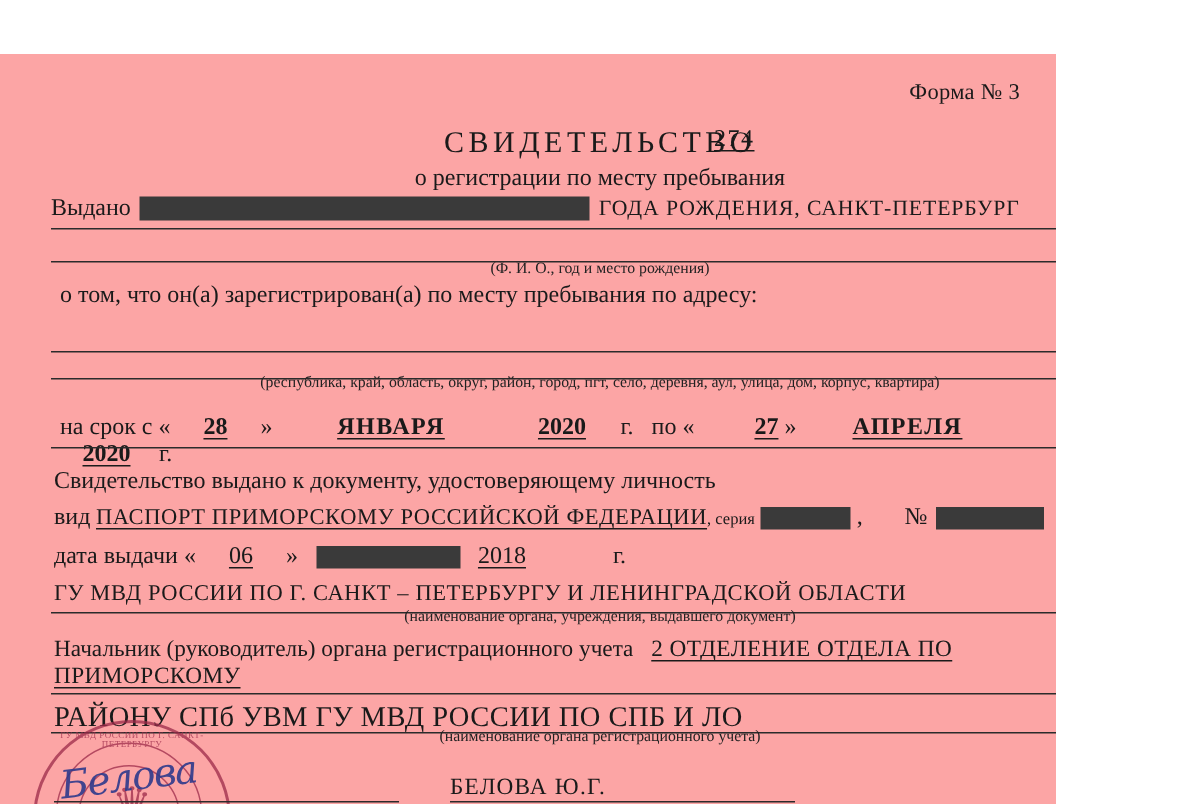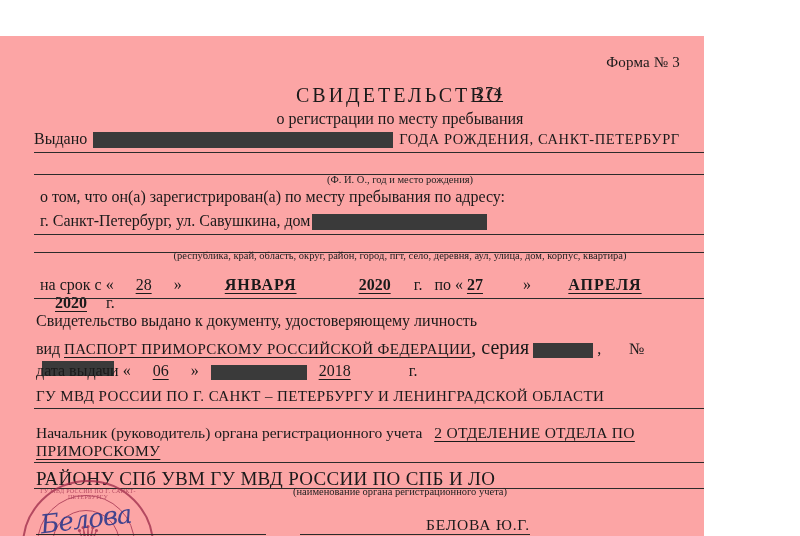--- a/index.html
+++ b/index.html
@@ -100,21 +100,21 @@
   .row-nach { top: 388px; left: 36px; font-size: 15.5px; }
   .rule-7 { top: 426px; left: 34px; width: 732px; }
   .row-raion { top: 432px; left: 36px; font-size: 19px; letter-spacing: 0.3px; }
   .rule-8 { top: 452px; left: 34px; width: 732px; }
   .note-organ2 { top: 450px; left: 0; width: 800px; }
 
   .rule-sign { top: 498px; left: 36px; width: 230px; }
   .rule-fam { top: 498px; left: 300px; width: 230px; }
   .note-podpis { top: 500px; left: 36px; width: 230px; }
   .note-familia { top: 500px; left: 300px; width: 230px; }
-  .name-belova { top: 480px; left: 300px; width: 230px; text-align: right; font-size: 15.5px; letter-spacing: 0.8px; }
+  .name-belova { top: 480px; left: 300px; width: 230px; text-align: left; font-size: 15.5px; letter-spacing: 0.8px; }
 
   
   .stamp {
     top: 444px;
     left: 22px;
     width: 128px;
     height: 128px;
     border: 2.5px solid #9d2b4a;
     border-radius: 50%;
     opacity: 0.75;
@@ -176,65 +176,63 @@
 
   <div class="abs row-vydano">
     <span>Выдано</span><span class="redact name-redact"></span><span class="caps">ГОДА РОЖДЕНИЯ, САНКТ-ПЕТЕРБУРГ</span>
   </div>
   <div class="abs line rule-1"></div>
   <div class="abs line rule-2"></div>
   <div class="abs row-otom label">о том, что он(а) зарегистрирован(а) по месту пребывания по адресу:</div>
 
   <div class="abs small-note note-fio">(Ф. И. О., год и место рождения)</div>
 
-  <div class="abs row-addr">
-    <span>г. Санкт-Петербург, ул. Савушкина, дом</span><span class="redact addr-redact"></span>
-  </div>
   <div class="abs line rule-3"></div>
   <div class="abs line rule-4"></div>
   <div class="abs small-note note-addr">(республика, край, область, округ, район, город, пгт, село, деревня, аул, улица, дом, корпус, квартира)</div>
 
   <div class="abs row-srok">
     <span>на срок с</span>
     <span class="q">«</span>
-    <span class="ul" style="display:inline-block;width:52px;text-align:center;font-weight:normal;">28</span>
+    <span class="ul" style="display:inline-block;width:52px;text-align:center;font-weight:bold;">28</span>
     <span class="q">»</span>
     <span class="ul" style="display:inline-block;width:150px;text-align:center;font-weight:bold;letter-spacing:1px;">ЯНВАРЯ</span>
     <span class="ul" style="display:inline-block;width:70px;text-align:center;font-weight:bold;">2020</span>
     <span>г.</span>
     <span style="margin-left:8px;">по</span>
     <span class="q">«</span>
-    <span class="ul" style="display:inline-block;width:52px;text-align:left;font-weight:bold;">27</span>
+    <span class="ul" style="display:inline-block;width:52px;text-align:right;font-weight:bold;">27</span>
     <span class="q">»</span>
     <span class="ul" style="display:inline-block;width:140px;text-align:center;font-weight:bold;letter-spacing:1px;">АПРЕЛЯ</span>
     <span class="ul" style="display:inline-block;width:62px;text-align:center;font-weight:bold;">2020</span>
     <span>г.</span>
   </div>
   <div class="abs line rule-5"></div>
 
   <div class="abs row-svid label">Свидетельство выдано к документу, удостоверяющему личность</div>
 
   <div class="abs row-vid">
     <span style="font-size:16px;">вид</span>
-    <span class="ul" style="letter-spacing:0.4px;">ПАСПОРТ ПРИМОРСКОМУ РОССИЙСКОЙ ФЕДЕРАЦИИ</span><span style="font-size:20px;">, серия</span><span class="redact" style="width:60px;margin:0 4px;"></span><span style="font-size:16px;">,</span>
+    <span class="ul" style="letter-spacing:0.4px;">ПАСПОРТ ПРИМОРСКОМУ РОССИЙСКОЙ ФЕДЕРАЦИИ</span><span style="font-size:11px;">, серия</span><span class="redact" style="width:60px;margin:0 4px;"></span><span style="font-size:16px;">,</span>
     <span style="font-size:16px;margin-left:24px;">№</span><span class="redact" style="width:72px;margin-left:6px;"></span>
   </div>
 
   <div class="abs row-data">
     <span>дата выдачи</span>
     <span class="q">«</span>
     <span class="ul" style="display:inline-block;width:52px;text-align:center;">06</span>
     <span class="q">»</span>
     <span class="redact" style="width:96px;margin:0 8px;"></span>
     <span class="ul" style="display:inline-block;width:70px;">2018</span>
     <span style="margin-left:16px;">г.</span>
   </div>
 
   <div class="abs row-gu">ГУ  МВД  РОССИИ  ПО  Г. САНКТ – ПЕТЕРБУРГУ  И  ЛЕНИНГРАДСКОЙ ОБЛАСТИ</div>
   <div class="abs line rule-6"></div>
+  <div class="abs small-note note-organ">(наименование органа, учреждения, выдавшего документ)</div>
 
   <div class="abs row-nach">
     <span>Начальник (руководитель) органа регистрационного учета</span>
     <span class="ul" style="margin-left:8px;letter-spacing:0.3px;">2 ОТДЕЛЕНИЕ ОТДЕЛА  ПО ПРИМОРСКОМУ</span>
   </div>
   <div class="abs line rule-7"></div>
   <div class="abs row-raion">РАЙОНУ СПб УВМ  ГУ  МВД  РОССИИ  ПО СПБ  И  ЛО</div>
   <div class="abs line rule-8"></div>
   <div class="abs small-note note-organ2">(наименование органа регистрационного учета)</div>
 

